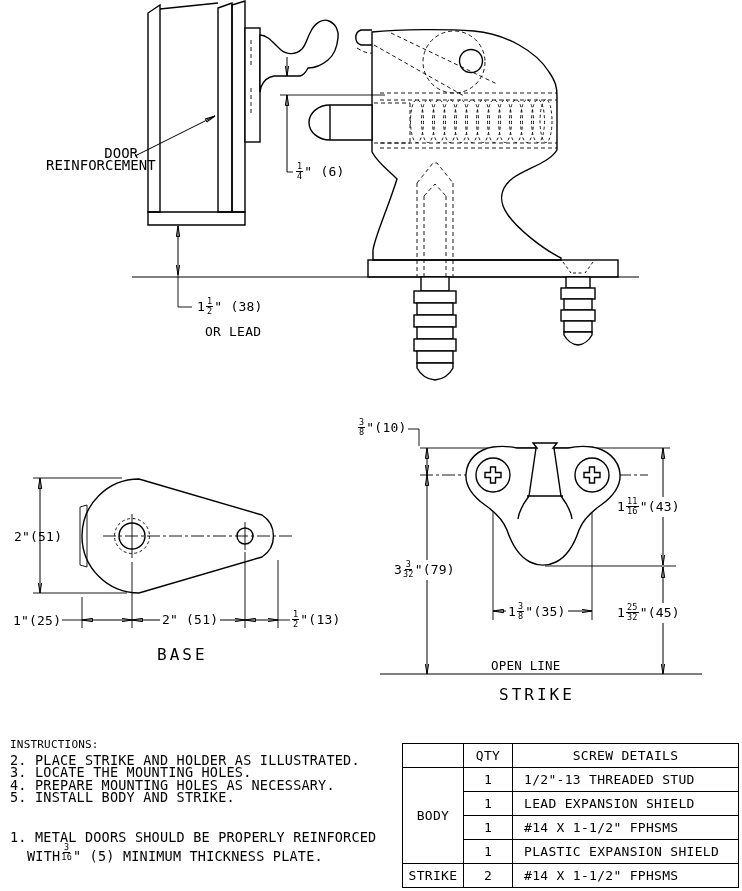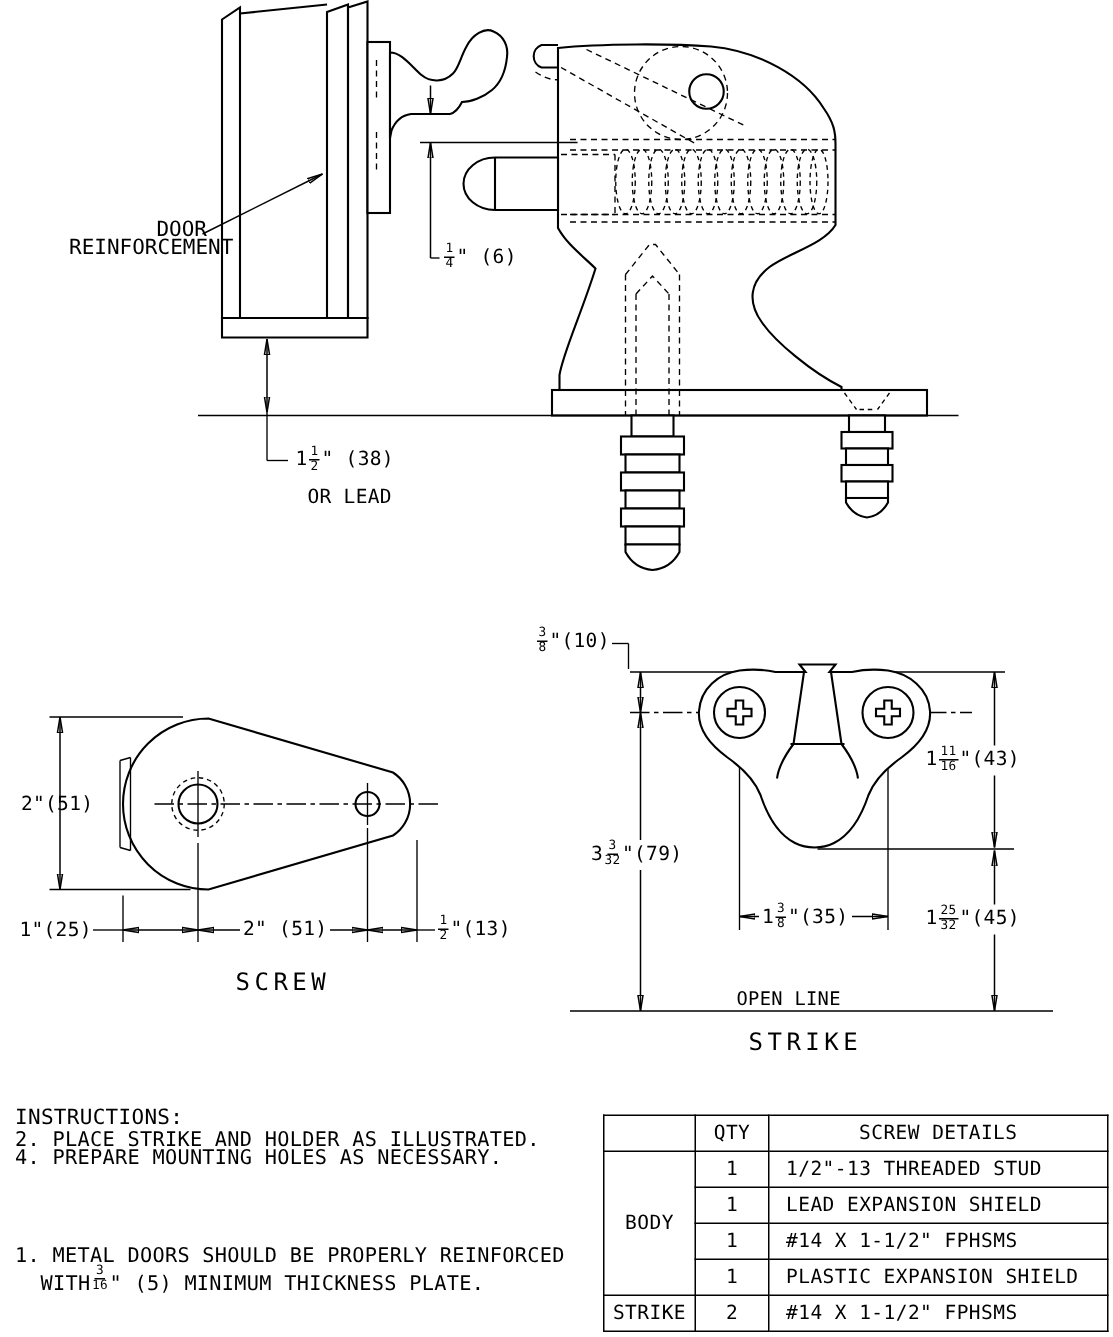--- a/index.html
+++ b/index.html
@@ -15,21 +15,21 @@
   .cl{stroke-width:.9;stroke-dasharray:13,3,3,3}
   .dim{stroke-width:1}
   .lbl{position:absolute;white-space:nowrap;display:flex;align-items:center;
        font-size:13px;line-height:1;letter-spacing:.2px}
   .wbg{background:#fff;padding:0 2px}
   .fr{display:inline-flex;flex-direction:column;align-items:center;font-size:8.5px;
       line-height:1.1;margin:0 1px;position:relative}
   .fr .n{border-bottom:1px solid #000;padding:0 1px}
   .title{position:absolute;font-size:16px;letter-spacing:3px;white-space:nowrap}
   .txtblk{position:absolute;font-size:13.5px;line-height:12.5px;white-space:nowrap;letter-spacing:.2px}
-  .txtblk .hd{font-size:14px;margin-bottom:2px}
+  .txtblk .hd{font-size:11px;margin-bottom:2px}
   .twolines{position:absolute;text-align:right;font-size:14px;line-height:11.5px}
   table.parts{position:absolute;left:402px;top:743px;border-collapse:collapse;table-layout:fixed}
   table.parts td{border:1.5px solid #000;font-size:13px;letter-spacing:.3px;padding:0;height:23px;
                  text-align:center;vertical-align:middle}
   table.parts td.det{text-align:left;padding-left:11px}
   table.parts tr.hd td{height:23px}
 </style>
 </head>
 <body>
 
@@ -207,21 +207,21 @@
 <div class="lbl" style="left:14px;top:530px">2"(51)</div>
 <div class="lbl" style="left:13px;top:614px">1"(25)</div>
 <div class="lbl wbg" style="left:160px;top:613px">2" (51)</div>
 <div class="lbl" style="left:291px;top:610px">
   <span class="fr">
       <span class="n">1</span>
       <span>2</span>
     </span>
     <span>"(13)</span>
 </div>
-<div class="title" style="left:157px;top:645px">SCREW</div>
+<div class="title" style="left:157px;top:645px">BASE</div>
 
 <div class="lbl" style="left:357px;top:418px">
   <span class="fr">
       <span class="n">3</span>
       <span>8</span>
     </span>
     <span>"(10)</span>
 </div>
 <div class="lbl wbg" style="left:615px;top:497px">
   <span>1</span>
@@ -254,21 +254,23 @@
       <span>32</span>
     </span>
     <span>"(45)</span>
 </div>
 <div class="lbl" style="left:491px;top:660px;font-size:12.5px">OPEN LINE</div>
 <div class="title" style="left:499px;top:685px">STRIKE</div>
 
 <div class="txtblk" style="left:10px;top:739px">
   <div class="hd">INSTRUCTIONS:</div>
   <div>2. PLACE STRIKE AND HOLDER AS ILLUSTRATED.</div>
+  <div>3. LOCATE THE MOUNTING HOLES.</div>
   <div>4. PREPARE MOUNTING HOLES AS NECESSARY.</div>
+  <div>5. INSTALL BODY AND STRIKE.</div>
 </div>
 
 <div class="txtblk" style="left:10px;top:831px">
   <div>1. METAL DOORS SHOULD BE PROPERLY REINFORCED</div>
   <div style="padding-left:17px;display:flex;align-items:flex-end;height:19px">
     <span>WITH </span>
       <span class="fr">
         <span class="n">3</span>
         <span>16</span>
       </span>

